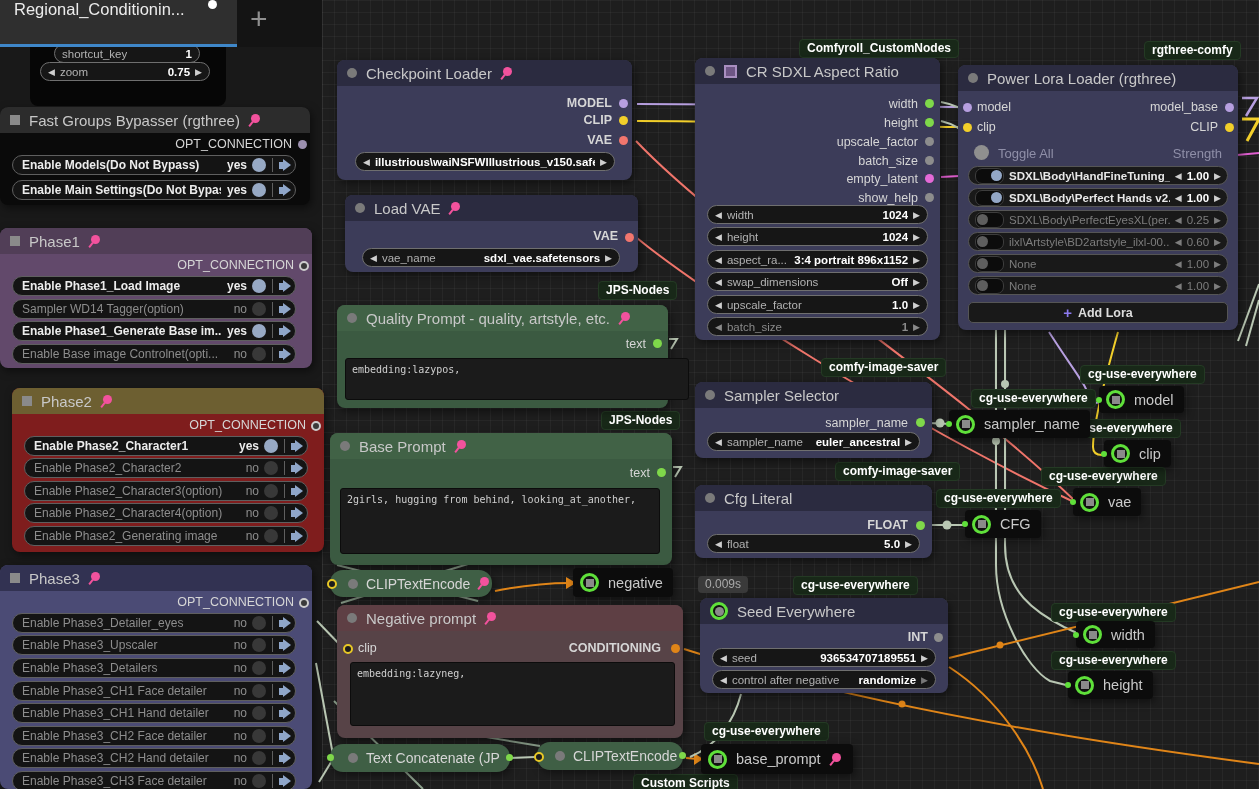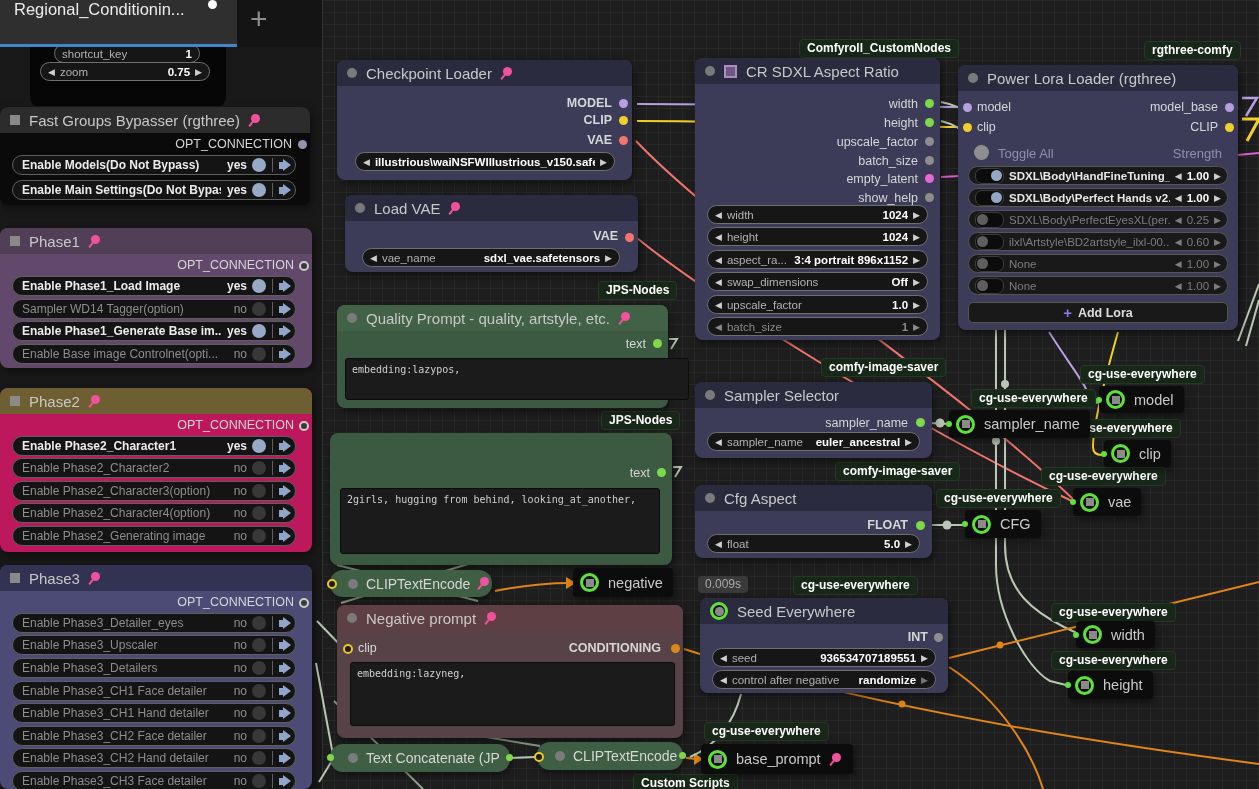--- a/index.html
+++ b/index.html
@@ -17,21 +17,21 @@
          font-size:12px;padding:1px 7px 2px;border-radius:4px;white-space:nowrap;text-align:right;}
   .tbadge{position:absolute;z-index:2;background:#3a3a3a;color:#a9a9a9;font-size:12px;padding:1px 7px 2px;border-radius:4px;}
   
   .node{position:absolute;border-radius:8px;z-index:3;box-shadow:2px 3px 9px rgba(0,0,0,.5);}
   .nhead{position:absolute;left:0;top:0;right:0;height:26px;border-radius:8px 8px 0 0;display:flex;align-items:center;gap:9px;
          padding:0 10px;font-size:15px;color:#c8c8c8;box-sizing:border-box;white-space:nowrap;overflow:hidden;}
   .indigo{background:#3c3c59;} .indigo .nhead{background:#2b2b40;}
   .green{background:#3b5a41;}  .green .nhead{background:#416246;}
   .maroon{background:#574347;} .maroon .nhead{background:#5e3f44;}
   .p1{background:#62496b;} .p1 .nhead{background:#513e57;}
-  .p2{background:#be185d;} .p2 .nhead{background:#6d5f31;}
+  .p2{background:#7f1d1d;margin-left:12px;} .p2 .nhead{background:#6d5f31;}
   .p3{background:#4b4b75;} .p3 .nhead{background:#323252;}
   .fgb{background:#0a0a0a;} .fgb .nhead{background:#2c2c2c;}
   .cnode{position:absolute;height:27px;border-radius:13px;z-index:3;display:flex;align-items:center;gap:8px;padding:0 12px;
          font-size:14px;color:#d6d6d6;box-shadow:2px 3px 8px rgba(0,0,0,.45);box-sizing:border-box;white-space:nowrap;}
   .cgreen{background:#3f5f45;}
   .uenode{position:absolute;background:#0c0c0c;border-radius:4px;z-index:3;display:flex;align-items:center;gap:9px;
           padding:0 10px 0 7px;font-size:14.5px;color:#c9c9c9;box-shadow:2px 3px 8px rgba(0,0,0,.45);box-sizing:border-box;white-space:nowrap;}
   .uenode .indot{position:absolute;left:-3px;top:50%;margin-top:-3px;width:6px;height:6px;border-radius:50%;background:#5fe03a;}
   
   .hdot{width:10px;height:10px;border-radius:50%;background:#7a7a7a;flex:none;}
@@ -452,20 +452,25 @@
       <span class="hdot"></span>
       <span>Quality Prompt - quality, artstyle, etc.</span>
       <span class="pin"></span>
     </div>
     <span class="olabel" style="right:22px;top:32px">text</span>
     <span class="dot c-green" style="right:6px;top:34px"></span>
     <div class="ta" style="left:8px;top:53px;width:344px;height:42px">embedding:lazypos,</div>
   </div>
 
   <div class="node green" style="left:330px;top:433px;width:342px;height:132px">
+    <div class="nhead">
+      <span class="hdot"></span>
+      <span>Base Prompt</span>
+      <span class="pin"></span>
+    </div>
     <span class="olabel" style="right:22px;top:33px">text</span>
     <span class="dot c-green" style="right:6px;top:35px"></span>
     <div class="ta" style="left:10px;top:55px;width:320px;height:66px">2girls, hugging from behind, looking_at_another,</div>
   </div>
 
   <div class="cnode cgreen" style="left:330px;top:570px;width:162px">
     <span class="dot c-yellowring" style="left:-3px;top:9px"></span>
     <span class="hdot" style="margin-left:6px"></span>
     <span>CLIPTextEncode</span>
     <span class="pin"></span>
@@ -580,21 +585,21 @@
       <span class="wa">◀</span>
       <span class="wl">sampler_name</span>
       <span class="wv">euler_ancestral</span>
       <span class="wa">▶</span>
     </div>
   </div>
 
   <div class="node indigo" style="left:695px;top:485px;width:237px;height:73px">
     <div class="nhead">
       <span class="hdot"></span>
-      <span>Cfg Aspect</span>
+      <span>Cfg Literal</span>
     </div>
     <span class="olabel" style="right:24px;top:33px;font-weight:bold">FLOAT</span>
     <span class="dot c-green" style="right:7px;top:36px"></span>
     <div class="wg" style="left:12px;top:49px;width:213px">
       <span class="wa">◀</span>
       <span class="wl">float</span>
       <span class="wv">5.0</span>
       <span class="wa">▶</span>
     </div>
   </div>

